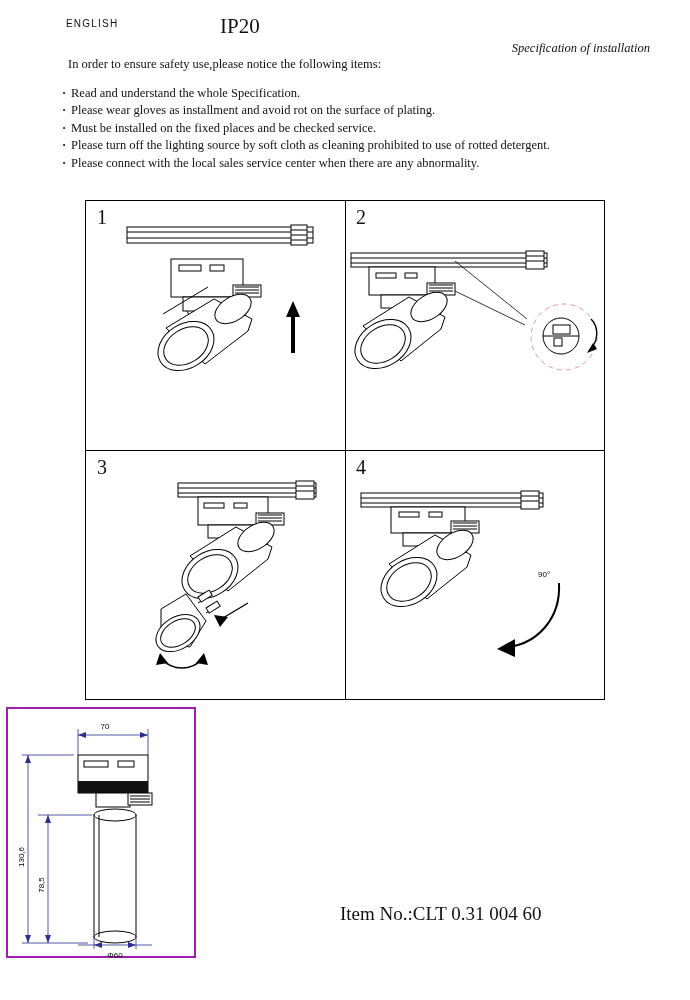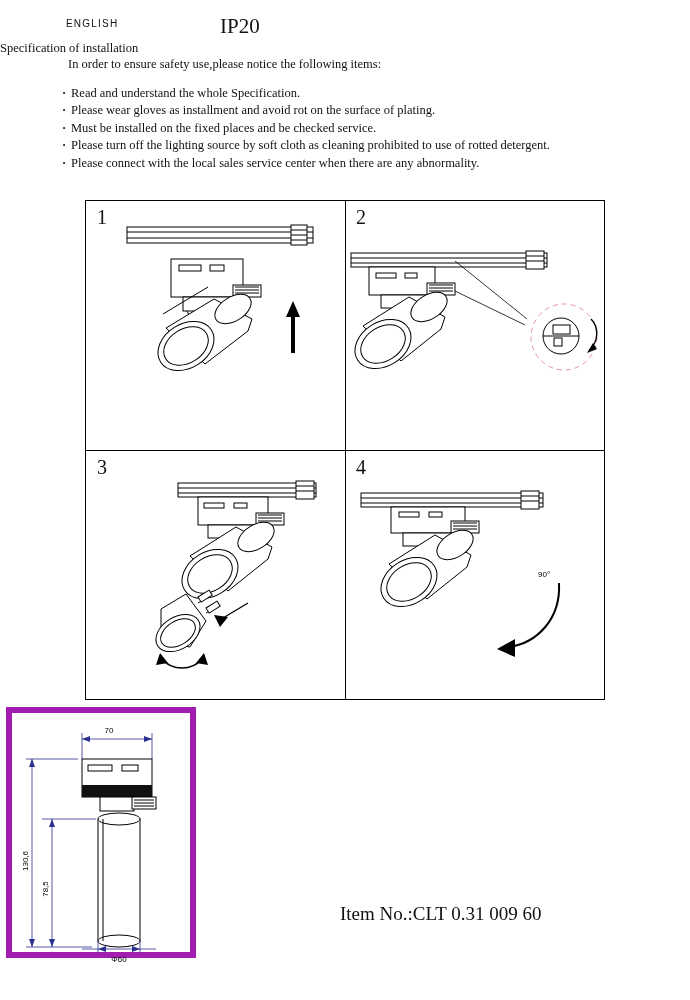--- a/index.html
+++ b/index.html
@@ -38,23 +38,24 @@
     top: 14px;
     font-size: 21px;
     font-family: "Liberation Serif", serif;
     margin-left: 24px;
   }
   .spec-title {
     position: absolute;
     left: 0;
     top: 41px;
     width: 650px;
-    text-align: left;
+    text-align: right;
     font-size: 12.5px;
     font-family: "Liberation Serif", serif;
+    font-style: italic;
   }
   .intro {
     position: absolute;
     left: 68px;
     top: 57px;
     font-size: 12.5px;
     font-family: "Liberation Serif", serif;
   }
   .bullets {
     position: absolute;
@@ -119,21 +120,21 @@
   }
   .cell svg { position: absolute; left: 0; top: 0; }
 
   
   .dim-box {
     position: absolute;
     left: 6px;
     top: 707px;
     width: 190px;
     height: 251px;
-    border: 6px solid #a21caf;
+    border: 2px solid #a21caf;
     box-sizing: border-box;
   }
   .dim-box svg { position: absolute; left: 0; top: 0; }
 
   .item-no {
     position: absolute;
     left: 340px;
     top: 903px;
     font-size: 19px;
     font-family: "Liberation Serif", serif;
@@ -381,13 +382,13 @@
       <line x1="86" y1="228" x2="86" y2="240"></line>
       <line x1="128" y1="228" x2="128" y2="240"></line>
       <line x1="70" y1="236" x2="144" y2="236"></line>
     </g>
     <polygon points="86,236 94,233 94,239" fill="#2b2f8f"></polygon>
     <polygon points="128,236 120,233 120,239" fill="#2b2f8f"></polygon>
     <text x="107" y="249" class="dim-label" fill="#000" text-anchor="middle">Φ60</text>
   </svg>
 </div>
 
-<div class="item-no">Item No.:CLT 0.31 009 60</div>
+<div class="item-no">Item No.:CLT 0.31 004 60</div>
 
 </body></html>

